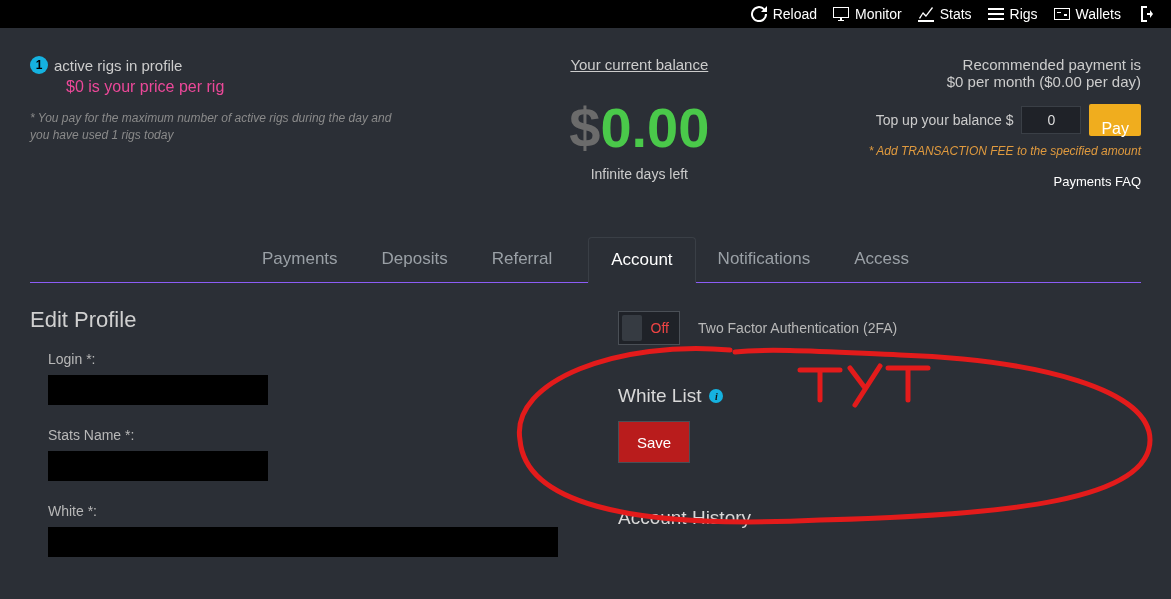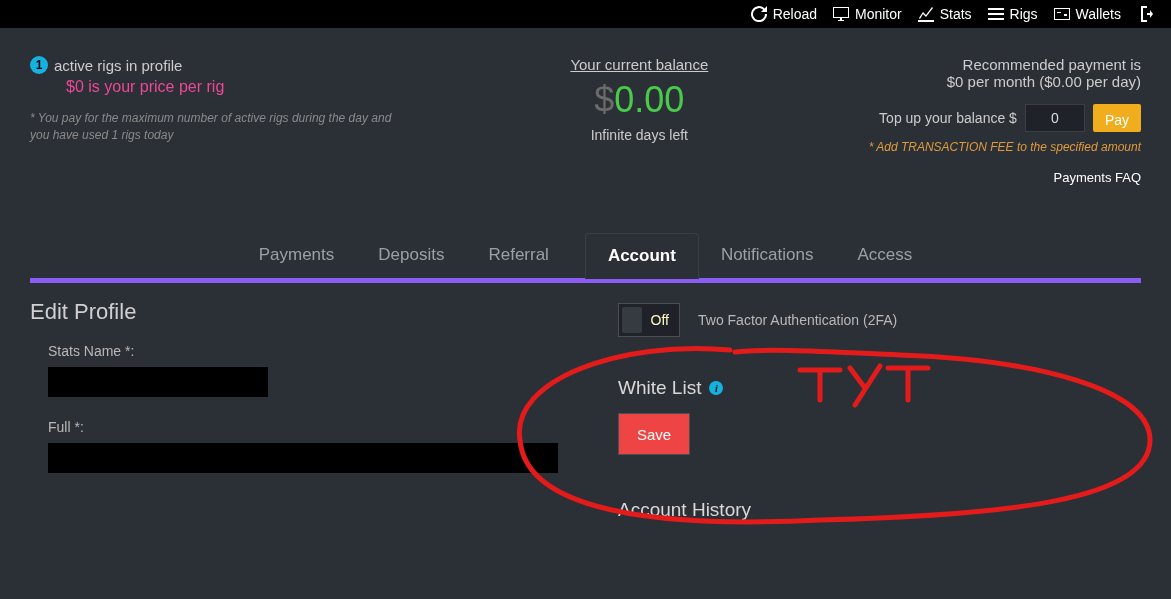--- a/index.html
+++ b/index.html
@@ -72,23 +72,23 @@
     font-style: italic;
     color: #8a8a8a;
     font-size: 12px;
     margin-top: 14px;
     line-height: 1.4;
   }
 
   .summary-center { text-align: center; }
   .summary-center .bal-label { color: #ccc; font-size: 15px; text-decoration: underline; }
   .summary-center .balance {
-    font-size: 36px;
-    font-weight: 400;
-    margin-top: 6px;
+    font-size: 56px;
+    font-weight: 700;
+    margin-top: 22px;
   }
   .summary-center .balance .dollar { color: #6b6b6b; }
   .summary-center .balance .amount { color: #4ac94a; }
   .summary-center .days { color: #ccc; font-size: 14px; margin-top: 6px; }
 
   .summary-right { text-align: right; max-width: 320px; }
   .summary-right .rec { color: #ccc; font-size: 15px; }
   .summary-right .topup-row {
     display: flex;
     align-items: center;
@@ -105,22 +105,22 @@
     width: 60px;
     height: 28px;
     text-align: center;
     font-size: 14px;
   }
   .pay-btn {
     background: #f0ad1e;
     color: #fff;
     border: none;
     height: 28px;
-    padding: 8px 12px;
-    font-size: 14px;
+    padding: 16px 12px;
+    font-size: 16px;
     font-weight: 500;
     cursor: pointer;
     border-radius: 2px;
   }
   .summary-right .fee-note {
     font-style: italic;
     color: #e09a3e;
     font-size: 12px;
     margin-top: 8px;
   }
@@ -130,43 +130,43 @@
     margin-top: 16px;
     display: block;
   }
 
   
   .tabs {
     display: flex;
     justify-content: center;
     gap: 0;
     margin-top: 48px;
-    border-bottom: 5px solid #8b5cf6;
+    border-bottom: 1px solid #8b5cf6;
   }
   .tab {
     padding: 12px 22px;
     color: #9aa0a6;
     font-size: 17px;
     cursor: pointer;
   }
   .tab.active {
     color: #fff;
-    font-weight: 700;
+    font-weight: 400;
     border: 1px solid #3a3f46;
     border-bottom: 1px solid #2b2f36;
     margin-bottom: -1px;
     border-radius: 4px 4px 0 0;
     margin-left: 14px;
   }
 
   
   .account-panel {
     display: flex;
     gap: 60px;
-    margin-top: 16px;
+    margin-top: 24px;
   }
   .col { flex: 1; }
   .col-left h2 {
     color: #d0d0d0;
     font-size: 22px;
     font-weight: 500;
     margin-bottom: 18px;
   }
   .form-group { margin-bottom: 22px; }
   .form-group label {
@@ -187,21 +187,21 @@
 
   .toggle-row {
     display: flex;
     align-items: center;
     gap: 18px;
     margin-bottom: 40px;
   }
   .toggle-off {
     background: #1f2228;
     border: 1px solid #4a4f56;
-    color: #fef9c3;
+    color: #ef4444;
     width: 62px;
     height: 34px;
     display: flex;
     align-items: center;
     justify-content: flex-end;
     padding-right: 10px;
     font-size: 14px;
     cursor: pointer;
     position:relative;
   }
@@ -245,21 +245,21 @@
     background: #1f2228;
     border: 1px solid #3a3f46;
     border-right: none;
     color: #ddd;
     height: 42px;
     padding: 0 12px;
     font-size: 14px;
   }
   .whitelist-input::placeholder { color: #6f757c; }
   .save-btn {
-    background: #ef4444;
+    background: #b91c1c;
     border: 1px solid #4a4f56;
     color: #fff;
     height: 42px;
     padding: 0 18px;
     font-size: 15px;
     cursor: pointer;
   }
   .col-right { padding-top: 4px; }
   .account-history-hdr { margin-top: 44px; }
 
@@ -356,25 +356,29 @@
     <div class="tab active">Account</div>
     <div class="tab">Notifications</div>
     <div class="tab">Access</div>
   </div>
 
   <div class="account-panel">
     <div class="col col-left">
       <h2>Edit Profile</h2>
 
       <div class="form-group">
+        <label>Login *:</label>
+        <input class="black-input" style="">
+      </div>
+      <div class="form-group">
         <label>Stats Name *:</label>
         <input class="black-input" style="">
       </div>
       <div class="form-group">
-        <label>Full *:</label>
+        <label>White *:</label>
         <input class="black-input wide" style="">
       </div>
     </div>
 
     <div class="col col-right">
       <div class="toggle-row">
         <div class="toggle-off">
           <span>Off</span>
         </div>
         <span class="tfa-label">Two Factor Authentication (2FA)</span>

